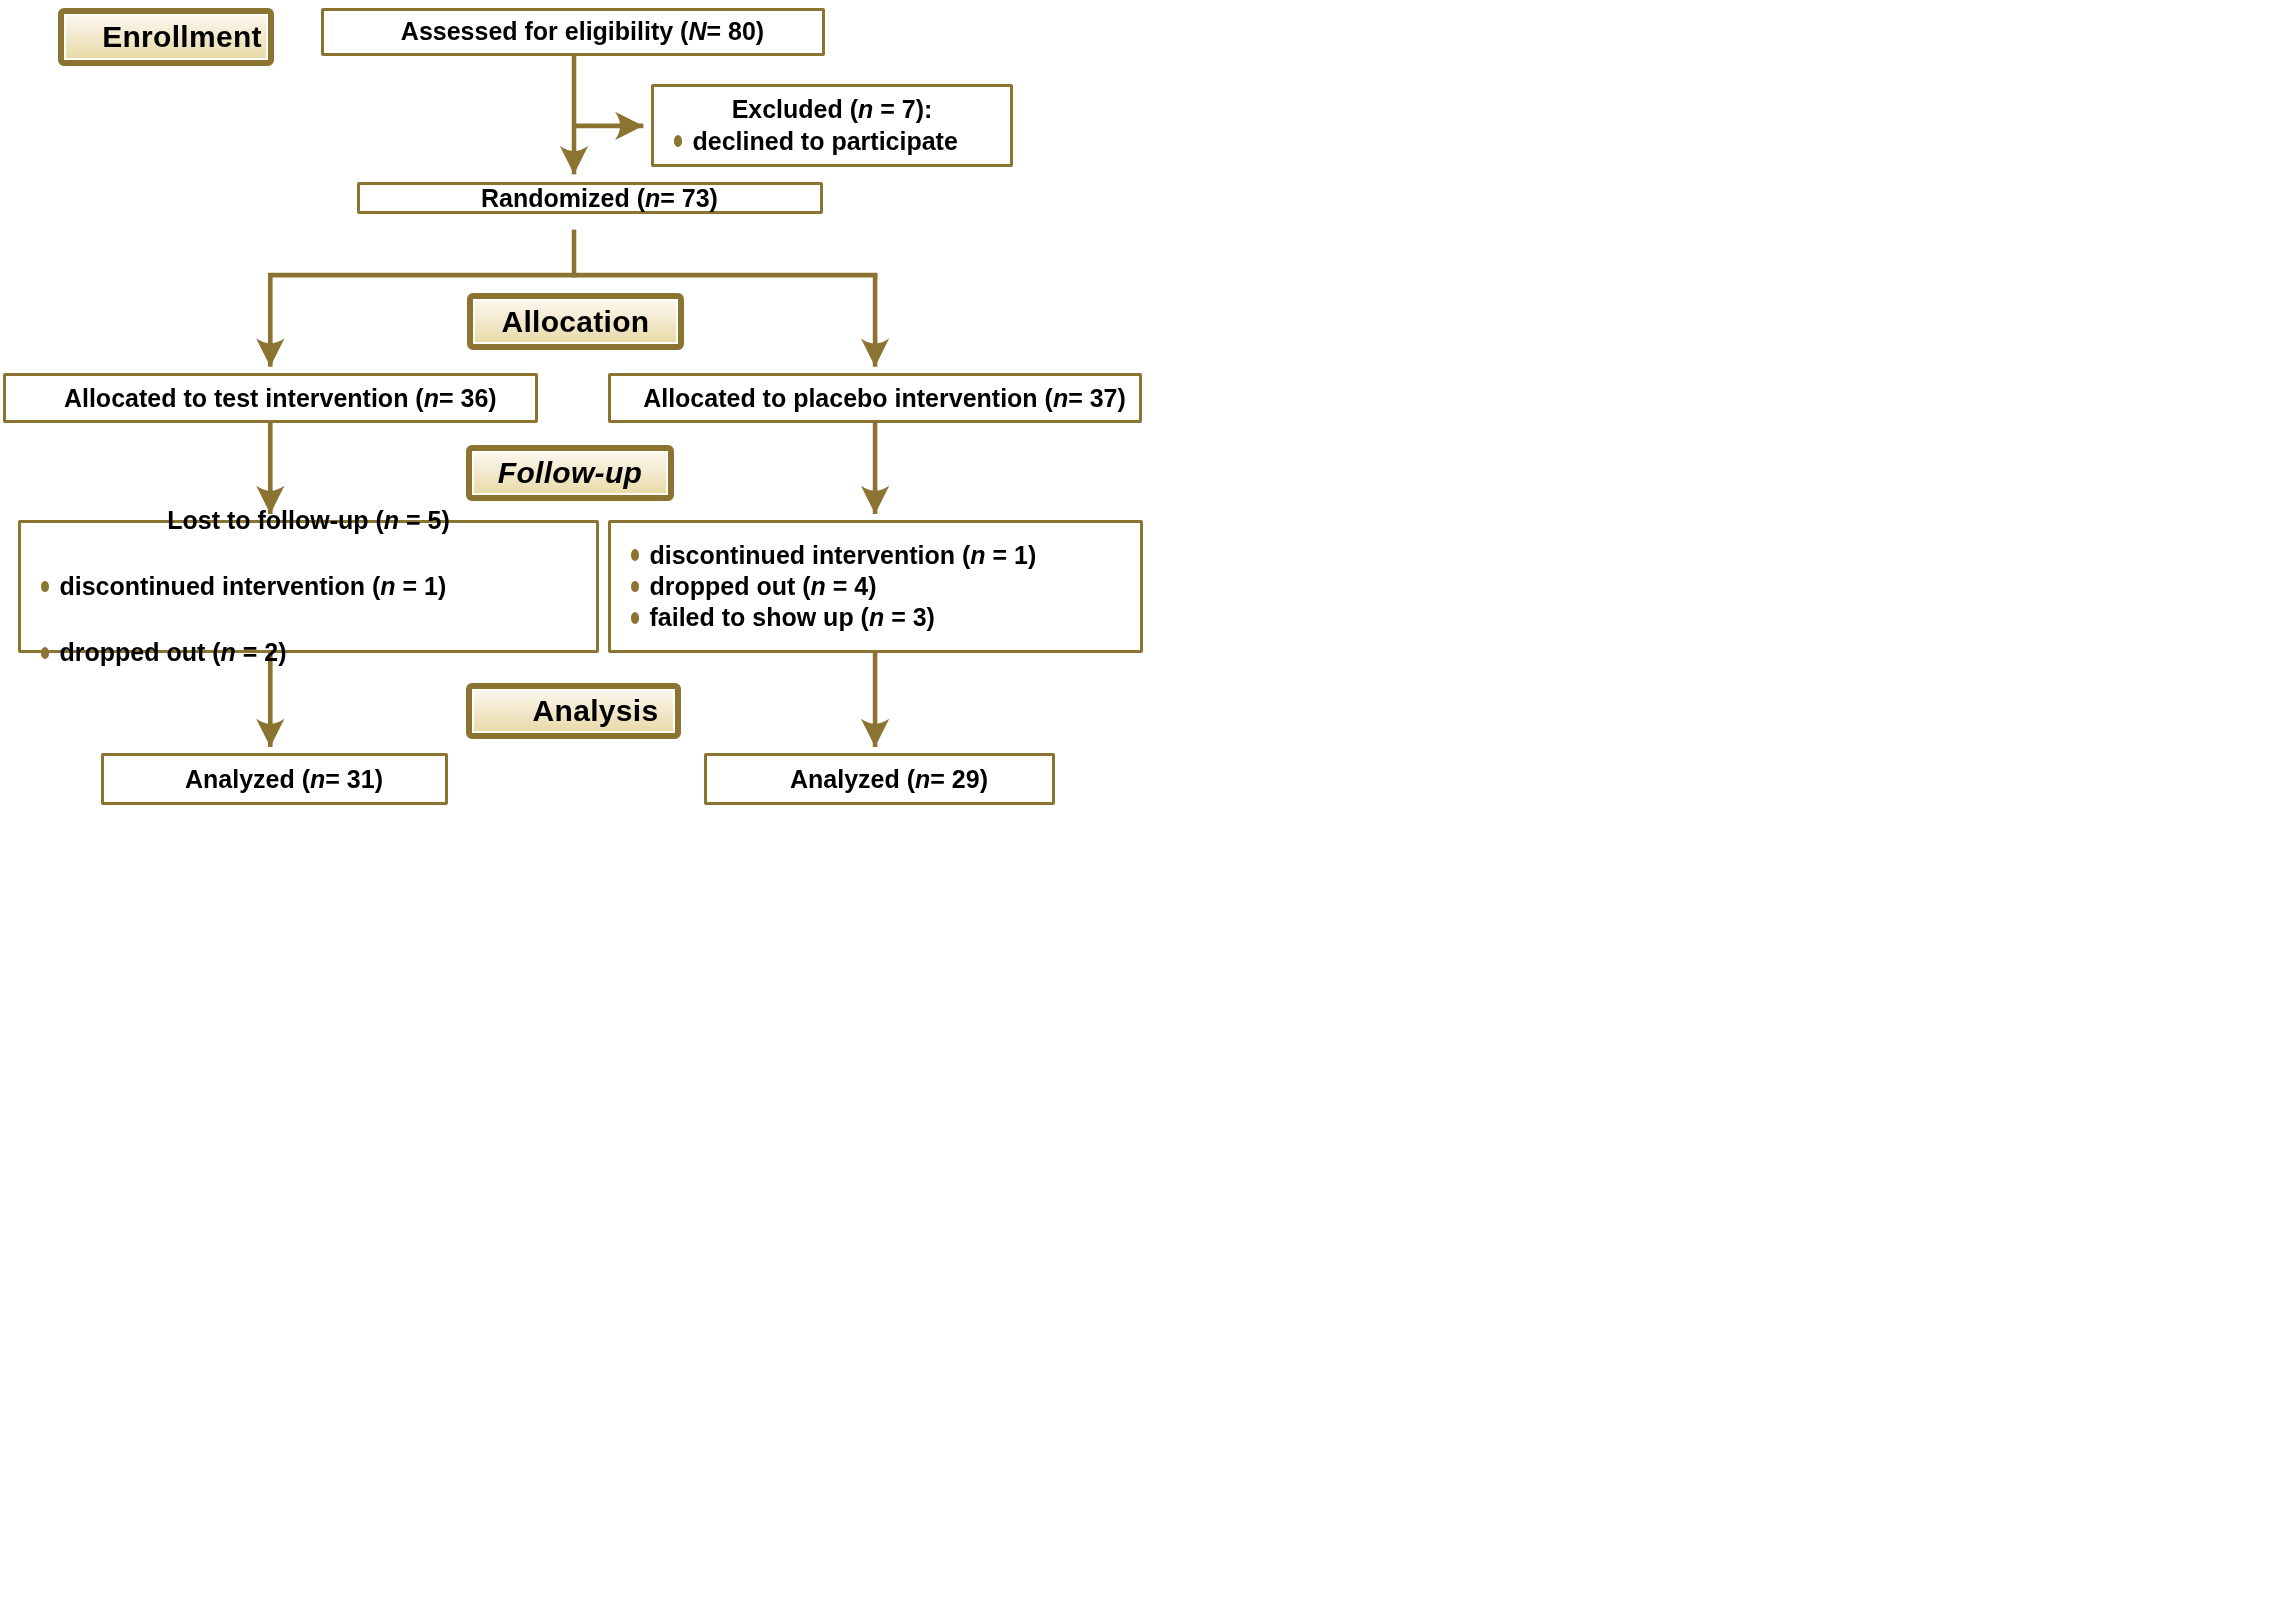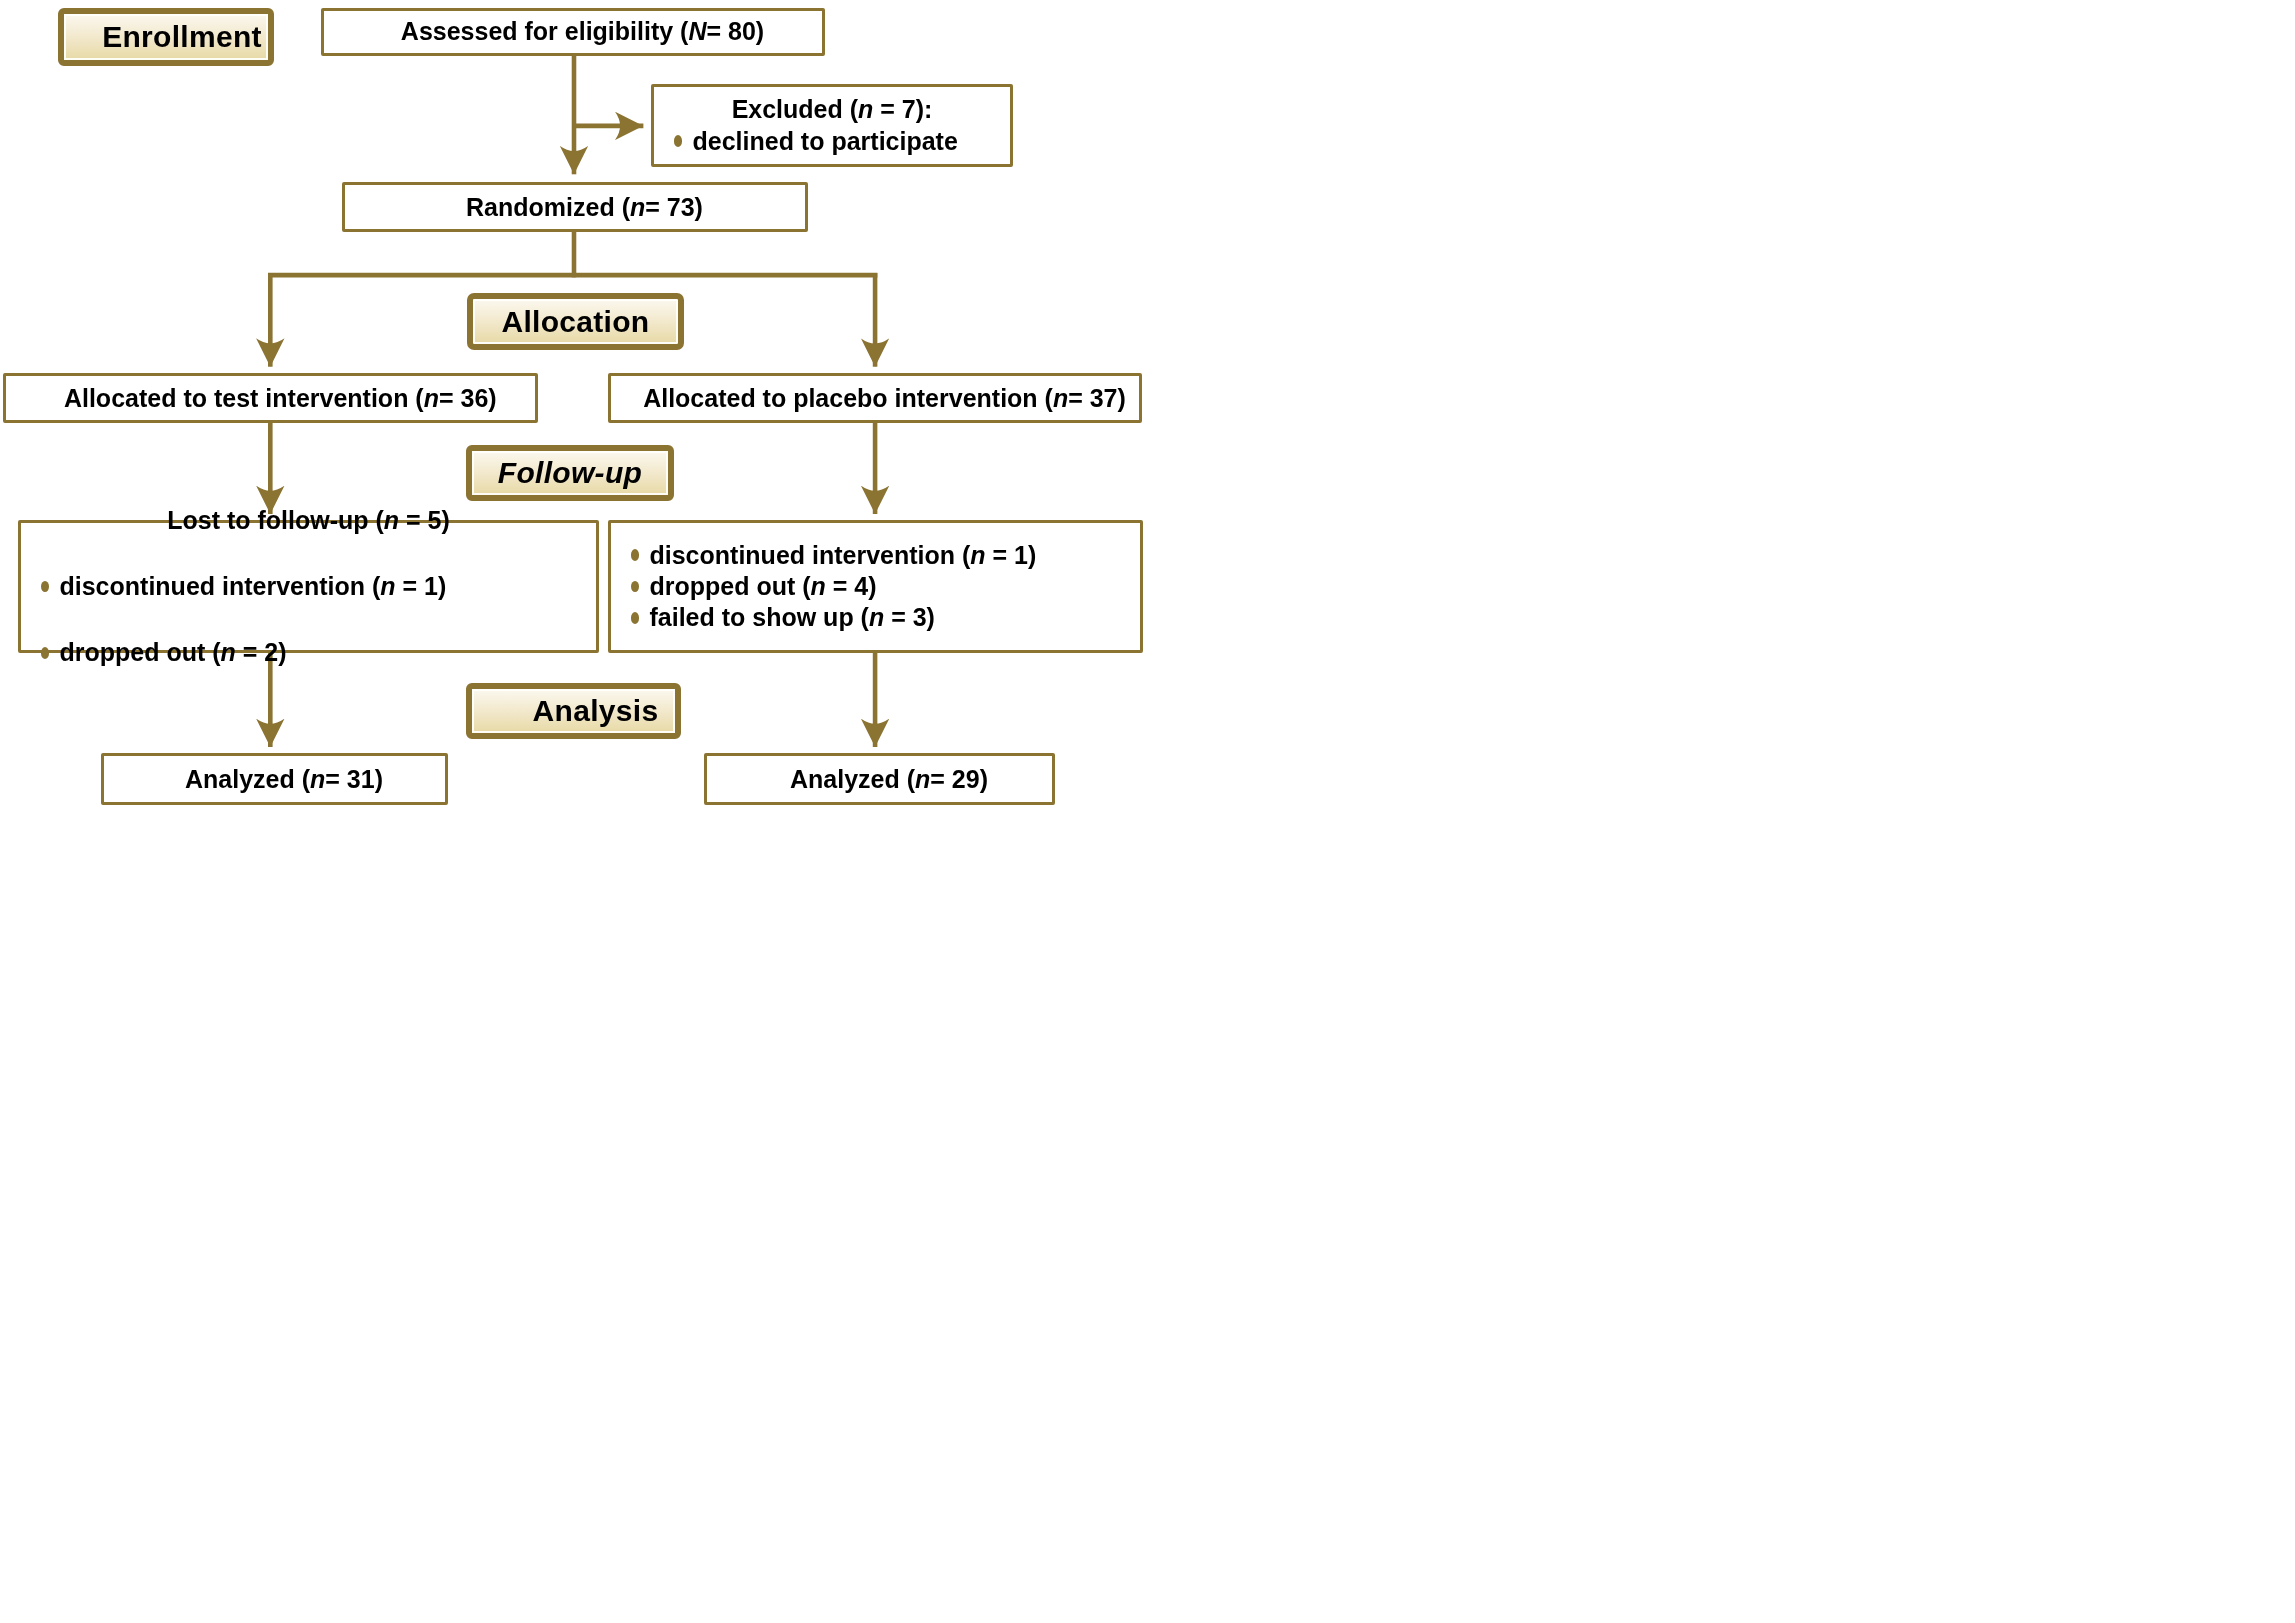--- a/index.html
+++ b/index.html
@@ -59,21 +59,21 @@
       <line x1="413" y1="646" x2="413" y2="785" marker-end="url(#ah)"></line>
       <line x1="1337" y1="646" x2="1337" y2="785" marker-end="url(#ah)"></line>
       <line x1="413" y1="997" x2="413" y2="1141" marker-end="url(#ah)"></line>
       <line x1="1337" y1="997" x2="1337" y2="1141" marker-end="url(#ah)"></line>
     </g>
   </svg>
 
   <div class="stage" style="left:58px; top:7.9px; width:216px; height:58px;padding-left:32px;">
     <span>Enrollment</span>
   </div>
-  <div class="stage" style="left:467px; top:293px; width:217px; height:57px;border-radius:7px;">
+  <div class="stage" style="left:467px; top:293px; width:217px; height:57px;">
     <span>Allocation</span>
   </div>
   <div class="stage" style="left:466px; top:445px; width:208px; height:56px;font-style:italic;">
     <span>Follow-up</span>
   </div>
   <div class="stage" style="left:466px; top:683px; width:215px; height:56px;padding-left:44px;">
     <span>Analysis</span>
   </div>
 
   <div class="node single" style="left:321px; top:7.9px; width:504px; height:48px;">
@@ -85,21 +85,21 @@
   <div class="node multi" style="left:651px; top:84px; width:362px; height:83px;">
     <div class="title">
       <span>Excluded (</span><span class="nvar">n</span><span> = 7):</span>
     </div>
     <div class="bullet-item">
       <span class="bullet-dot"></span>
       <span><span>declined to participate</span><span class="nvar"></span><span></span></span>
     </div>
   </div>
 
-  <div class="node single" style="left:342px; top:182px; width:466px; height:50px;">
+  <div class="node single" style="left:357px; top:182px; width:466px; height:32px;">
     <span>Randomized (</span>
       <span class="nvar">n</span>
       <span> = 73)</span>
   </div>
 
   <div class="node single" style="left:3.3px; top:373px; width:535px; height:50px;">
     <span>Allocated to test intervention (</span>
       <span class="nvar">n</span>
       <span> = 36)</span>
   </div>

